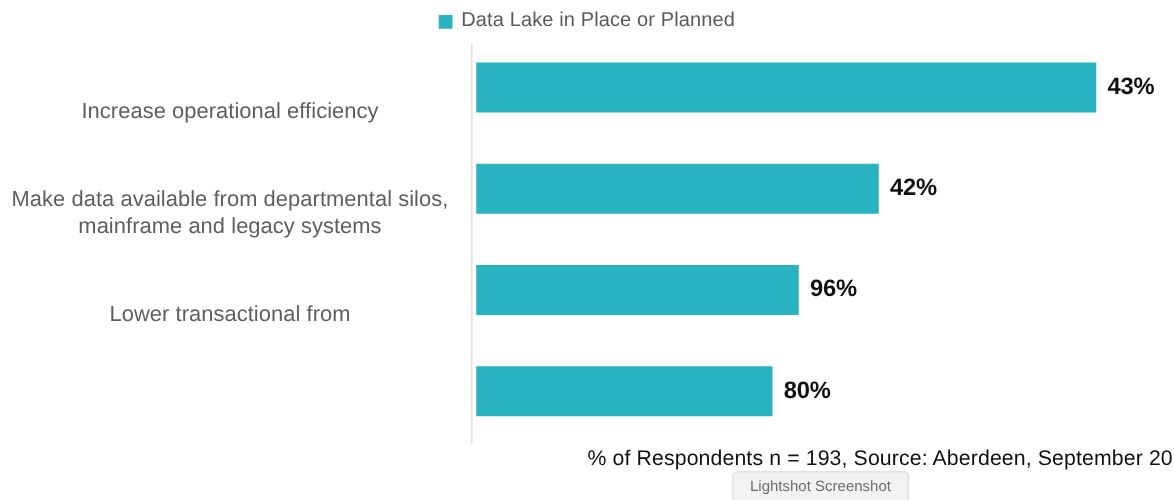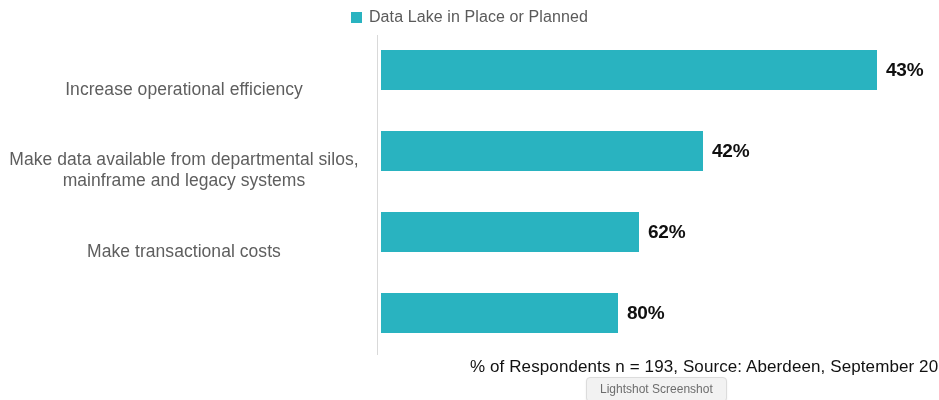--- a/index.html
+++ b/index.html
@@ -154,24 +154,24 @@
 
     <div class="band" style="top:96px;">
       <div class="cat-label">Make data available from departmental silos, mainframe and legacy systems</div>
       <div class="bar-wrap">
         <div class="bar" style="width:322px;"></div>
         <div class="value-label">42%</div>
       </div>
     </div>
 
     <div class="band" style="top:177px;">
-      <div class="cat-label">Make transactional costs</div>
+      <div class="cat-label">Lower transactional from</div>
       <div class="bar-wrap">
         <div class="bar" style="width:258px;"></div>
-        <div class="value-label">62%</div>
+        <div class="value-label">96%</div>
       </div>
     </div>
 
     <div class="band" style="top:258px;">
       <div class="bar-wrap">
         <div class="bar" style="width:237px;"></div>
         <div class="value-label">80%</div>
       </div>
     </div>
   </div>

